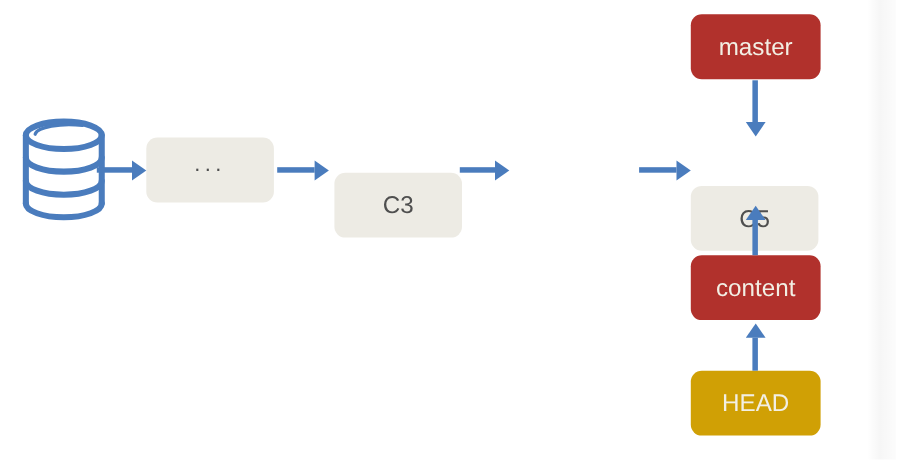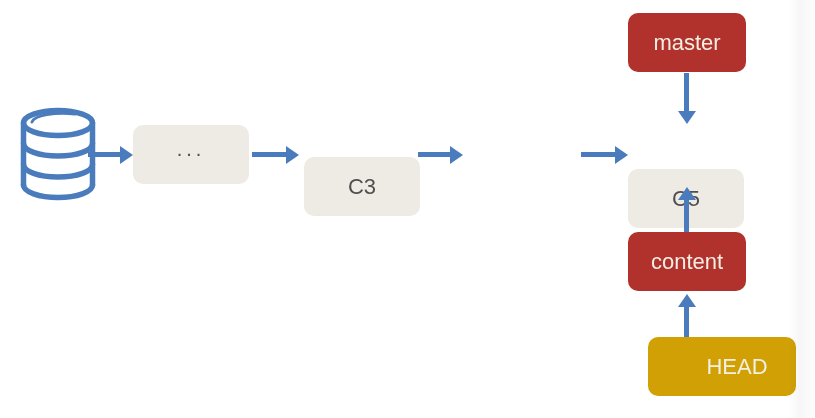--- a/index.html
+++ b/index.html
@@ -105,21 +105,21 @@
   <div class="commit" style="left:628px; top:125px;margin-top:44px;">
     <span class="lbl">C5</span>
   </div>
 
   <div class="ref ref--branch" style="left:628px; top:13px;">
     <span>master</span>
   </div>
   <div class="ref ref--branch" style="left:628px; top:232px;">
     <span>content</span>
   </div>
-  <div class="ref ref--head" style="left:648px; top:337px;padding-left:30px;">
+  <div class="ref ref--head" style="left:628px; top:337px;">
     <span>HEAD</span>
   </div>
 
   <div class="arrow-h" style="left:88px; top:152px; width:32px;">
     <i class="head"></i>
   </div>
   <div class="arrow-h" style="left:252px; top:152px; width:34px;">
     <i class="head"></i>
   </div>
   <div class="arrow-h" style="left:418px; top:152px; width:32px;">

